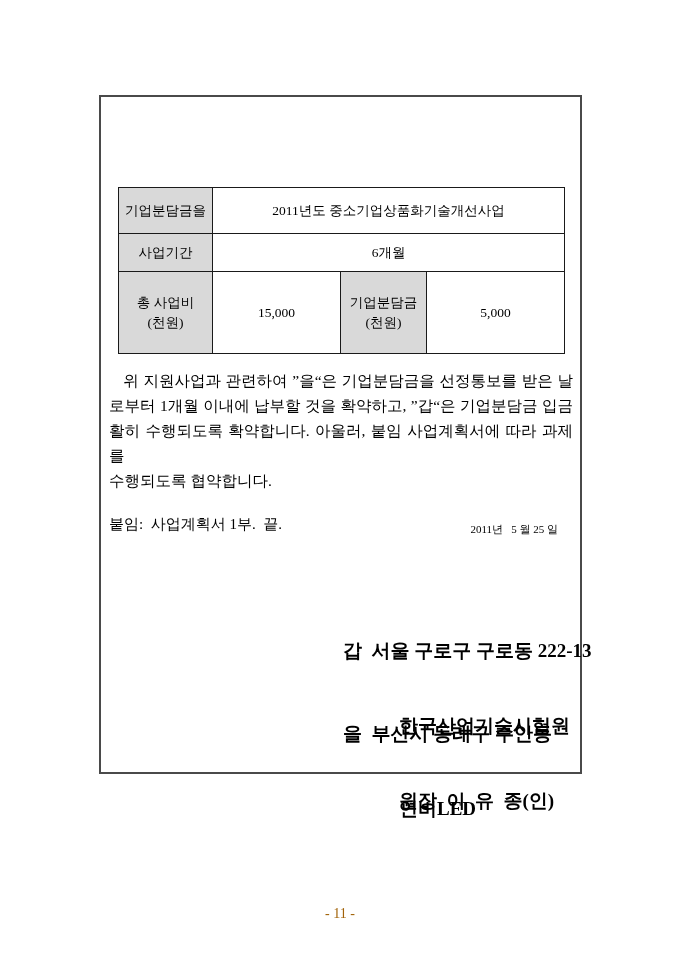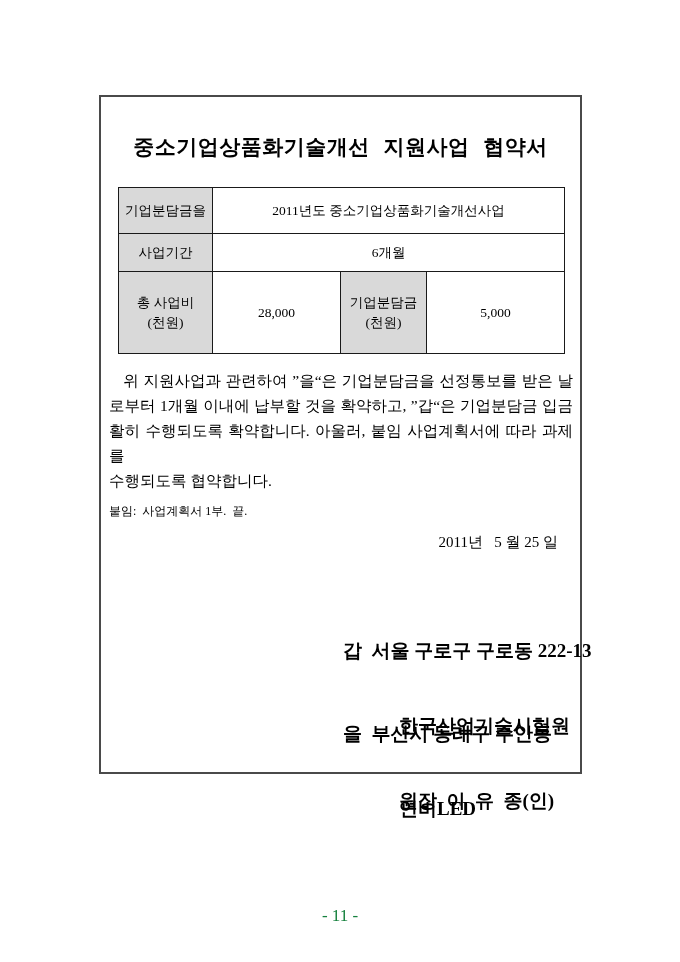--- a/index.html
+++ b/index.html
@@ -59,76 +59,75 @@
     line-height: 25px;
   }
   .p-line {
     white-space: pre-wrap;
     text-align: justify;
     text-align-last: justify;
   }
   .p-line.last { text-align-last: left; }
   .attachment {
     position: absolute;
-    top: 406px; left: 8px;
-    font-size: 12px;
+    top: 418px; left: 8px;
+    font-size: 15px;
     white-space: pre;
   }
   .date-line {
     position: absolute;
-    top: 436px; right: 22px;
-    font-size: 15px;
+    top: 425px; right: 22px;
+    font-size: 11px;
     white-space: pre;
   }
   .sig {
     position: absolute;
     left: 242px;
     font-size: 19px;
     font-weight: bold;
     line-height: 25px;
     white-space: pre;
   }
   .sig-gap { top: 491px; }
   .sig-eul { top: 574px; }
   .sig .indent { margin-left: 56px; }
   .page-footer {
     position: absolute;
     top: 906px; left: 0; width: 100%;
     text-align: center;
-    font-size: 17px;
-    color: #15803d;
+    font-size: 14px;
+    color: #a16207;
   }
 </style>
 </head>
 <body>
 
 <div class="doc-box">
 
-  <div class="title">중소기업상품화기술개선 지원사업 협약서</div>
 
   <table class="info-table">
     <colgroup>
       <col class="col-a">
         <col class="col-b">
         <col class="col-c">
         <col class="col-d">
     </colgroup>
     <tbody>
       <tr class="row-1">
         <th>기업분담금을</th>
         <td colspan="3">2011년도 중소기업상품화기술개선사업</td>
       </tr>
       <tr class="row-2">
         <th>사업기간</th>
         <td colspan="3">6개월</td>
       </tr>
       <tr class="row-3">
         <th>총 사업비
 (천원)</th>
-        <td>28,000</td>
+        <td>15,000</td>
         <th>기업분담금
 (천원)</th>
         <td>5,000</td>
       </tr>
     </tbody>
   </table>
 
   <div class="body-par">
     <div class="p-line">   위 지원사업과 관련하여 ”을“은 기업분담금을 선정통보를 받은 날</div>
     <div class="p-line">로부터 1개월 이내에 납부할 것을 확약하고, ”갑“은 기업분담금 입금</div>

